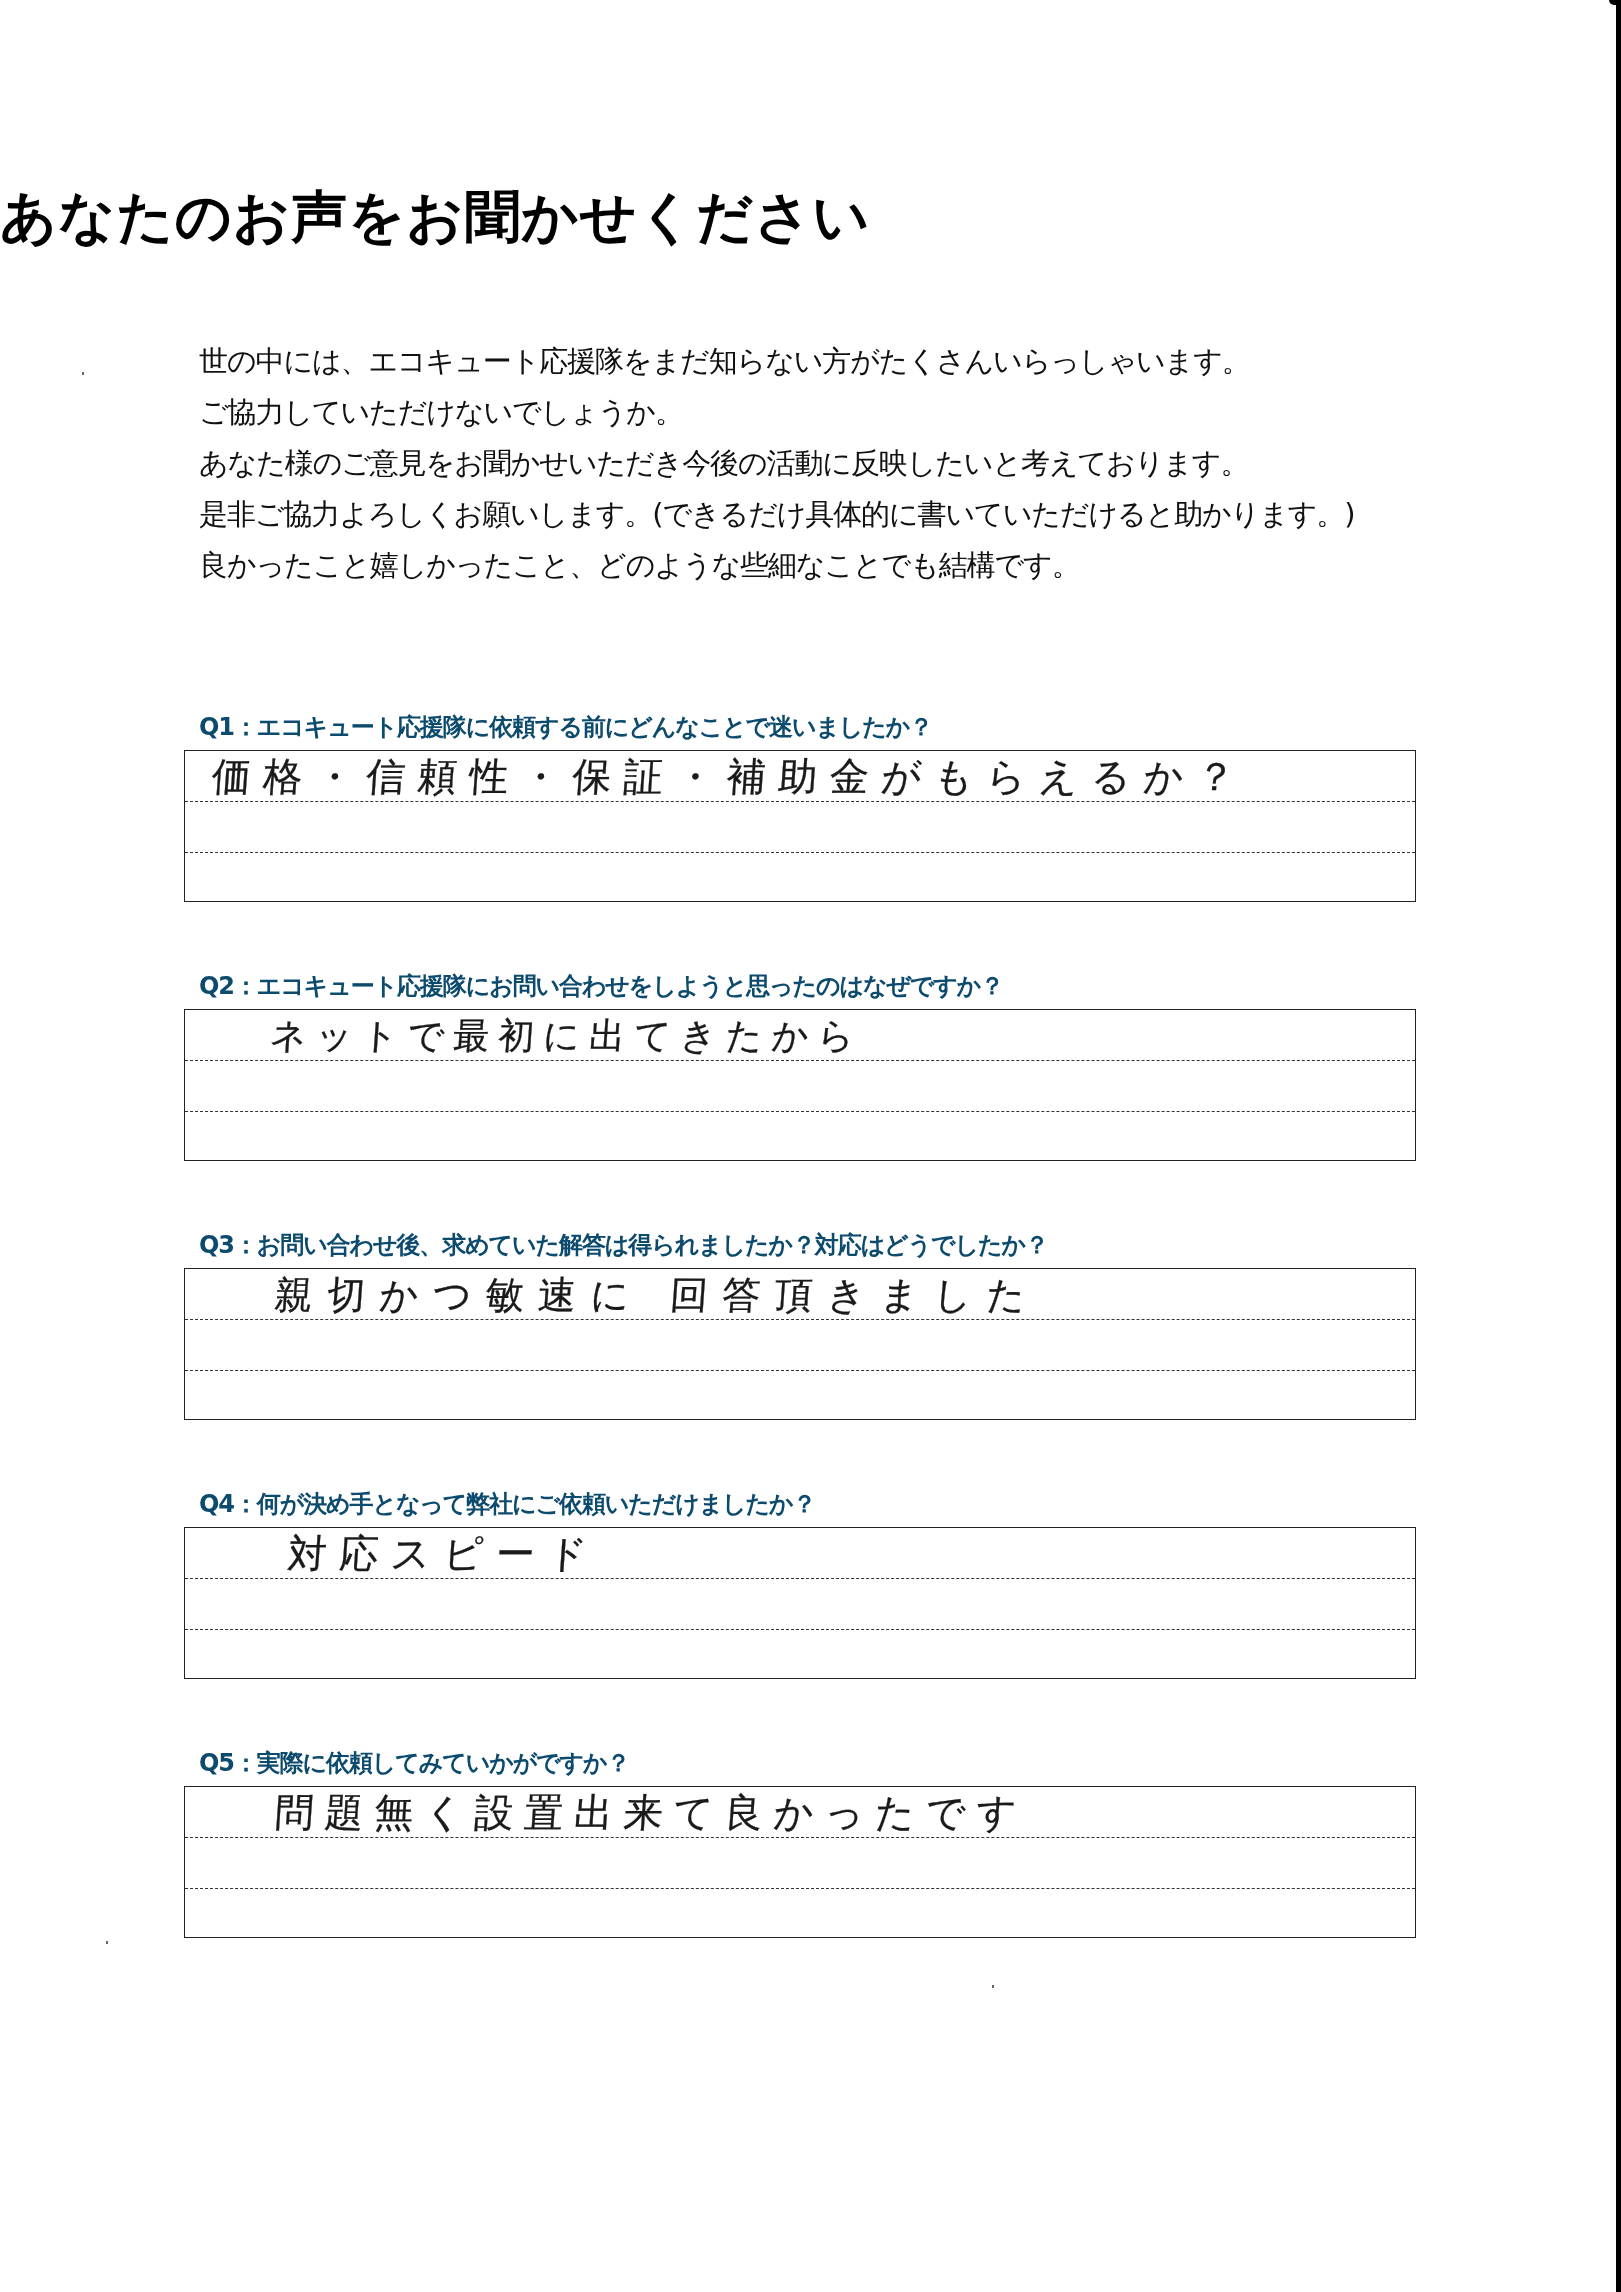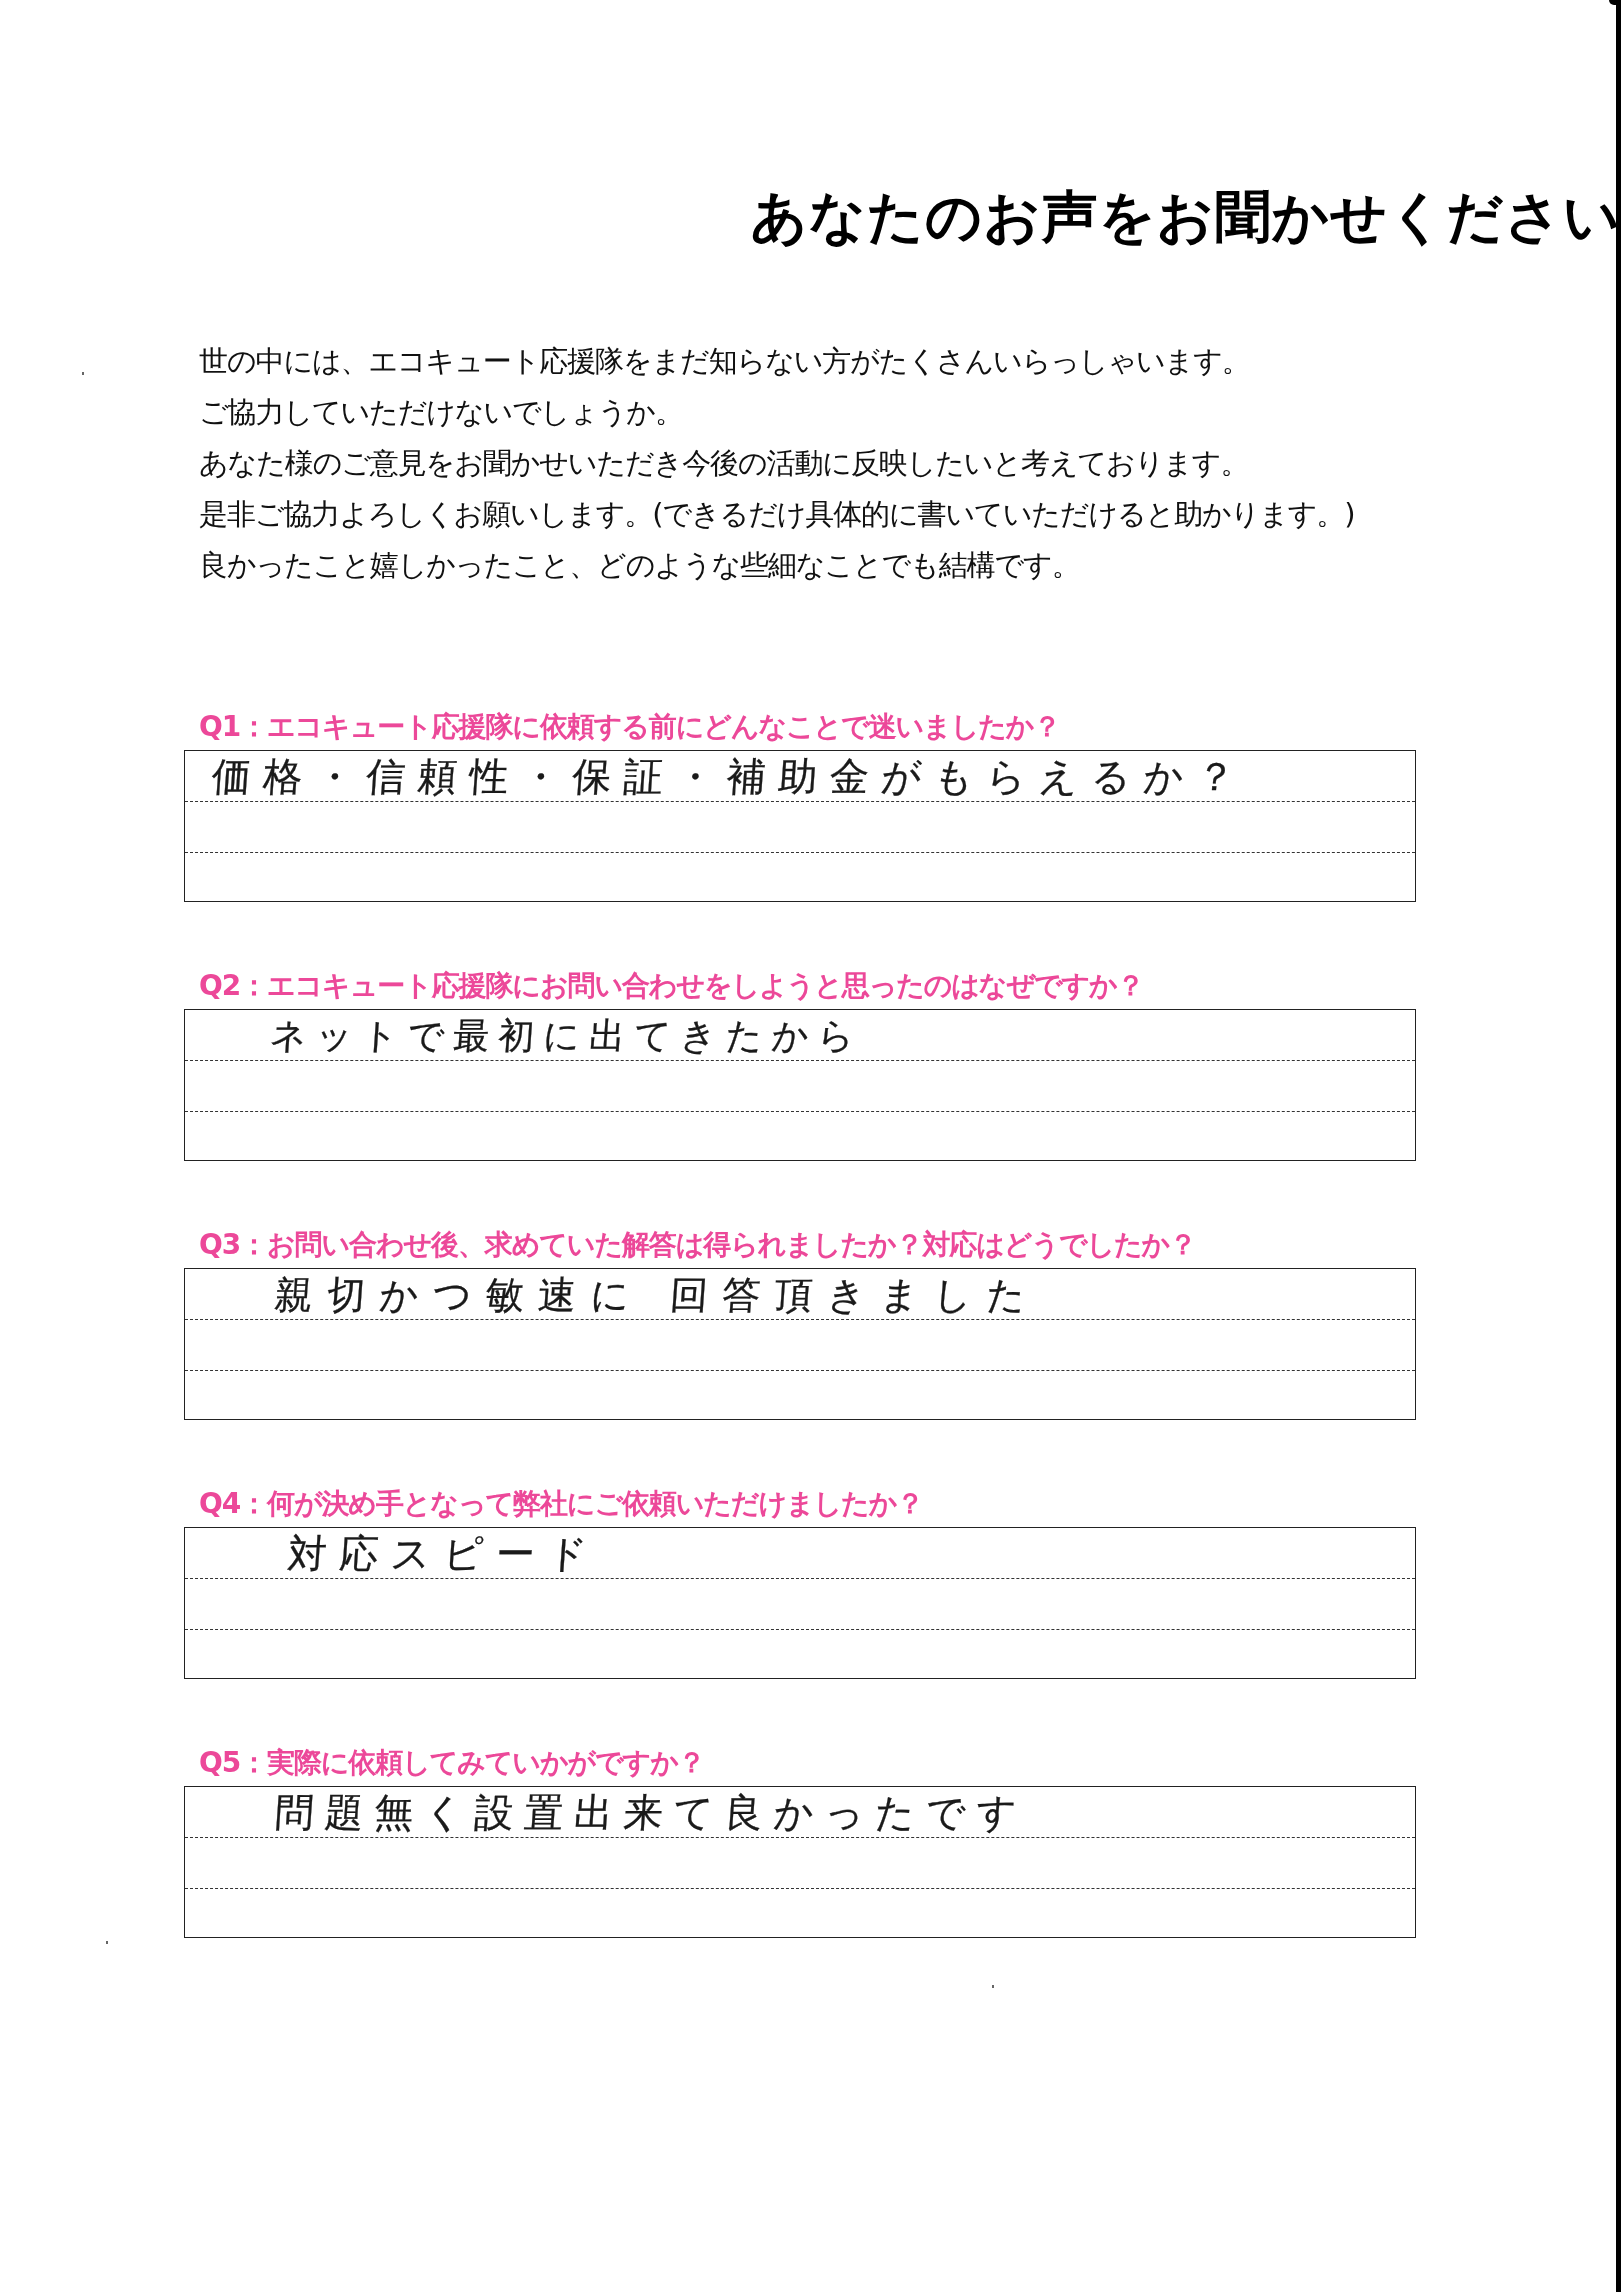--- a/index.html
+++ b/index.html
@@ -36,21 +36,21 @@
       position: absolute;
       width: 1.8px;
       height: 2.7px;
       background: #666;
     }
     .title {
       position: absolute;
       left: 0;
       width: 1621px;
       top: 181px;
-      text-align: right;
+      text-align: left;
       font-size: 56px;
       font-weight: bold;
       letter-spacing: 0.9px;
       line-height: 72px;
       color: #000;
     }
     .intro {
       position: absolute;
       left: 199px;
       top: 336px;
@@ -66,26 +66,26 @@
     }
     .section {
       position: absolute;
       left: 184px;
       width: 1236px;
     }
     .q-label {
       position: absolute;
       left: 15px;
       top: 0;
-      font-size: 28px;
+      font-size: 24px;
       font-weight: bold;
       line-height: 36px;
       white-space: nowrap;
       letter-spacing: -1.1px;
-      color: #ec4899;
+      color: #0c4a6e;
     }
     .answer-box {
       position: absolute;
       left: 0;
       top: 41px;
       width: 1232px;
       height: 152px;
       border: 1.8px solid #222;
       box-sizing: border-box;
     }

